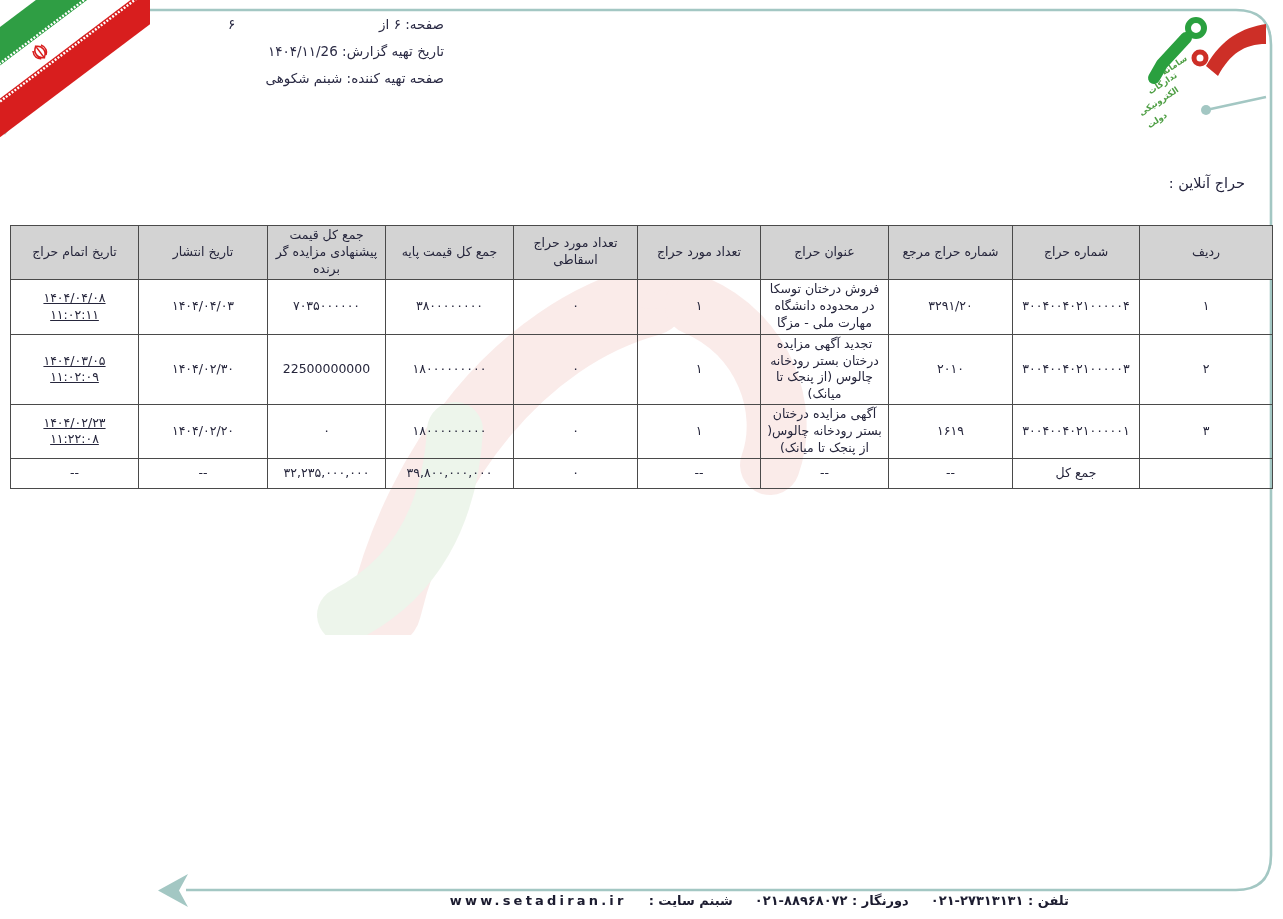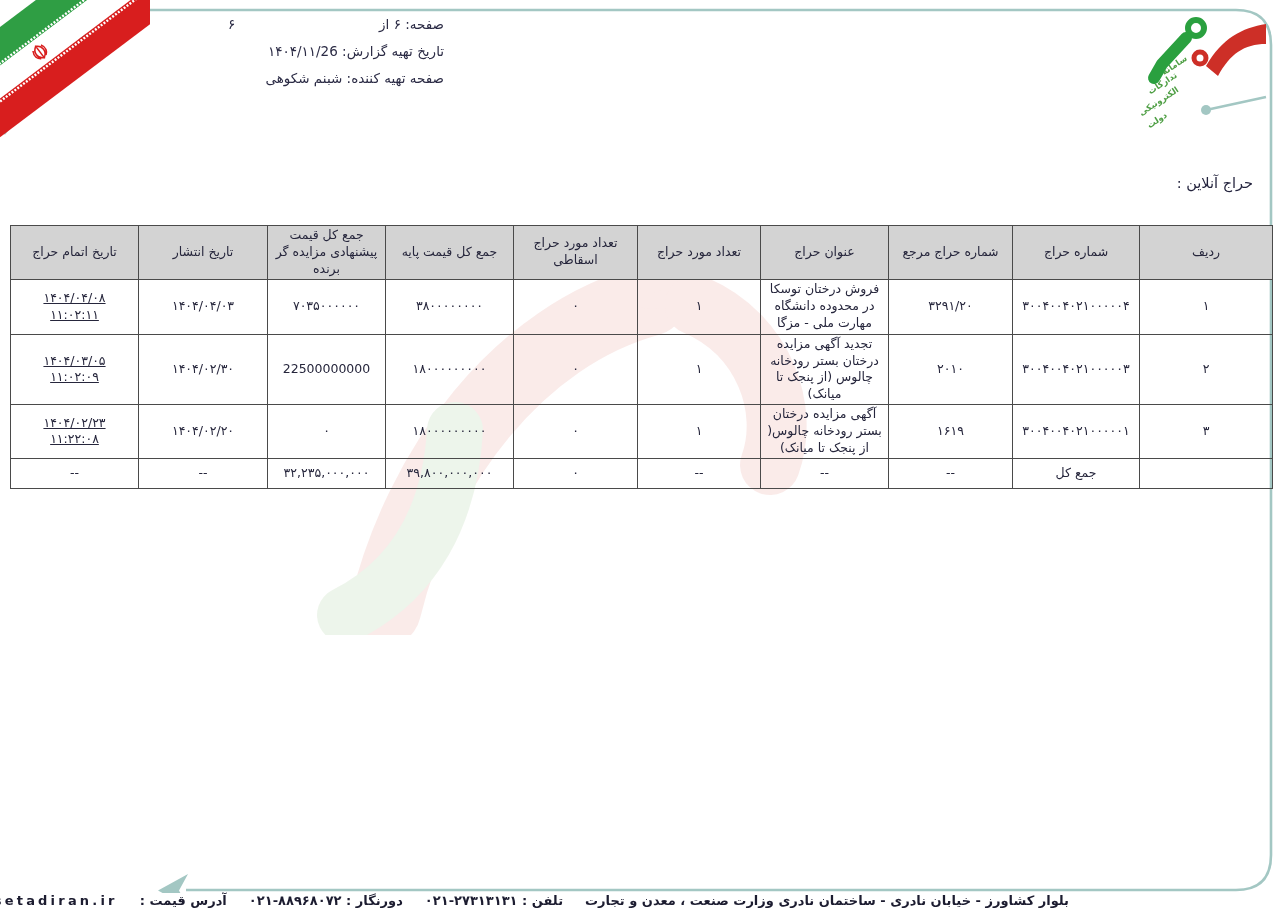--- a/index.html
+++ b/index.html
@@ -17,21 +17,21 @@
   .header-info .hline{display:flex;justify-content:space-between;margin-bottom:11px;white-space:nowrap;}
   .header-info .single{margin-bottom:11px;white-space:nowrap;}
 
   
   .logo-caption span{
     position:absolute;color:#4f9f45;font-size:8.5px;font-weight:bold;
     transform:rotate(-33deg);letter-spacing:.4px;white-space:nowrap;
   }
 
   .section-title{
-    position:absolute;top:175px;right:30px;direction:rtl;
+    position:absolute;top:175px;right:38px;direction:rtl;
     font-size:14.5px;color:#23233d;white-space:nowrap;
   }
 
   
   table.auction{
     position:absolute;top:225px;left:10px;width:1262px;
     border-collapse:collapse;table-layout:fixed;direction:rtl;
     font-size:12.5px;color:#26263c;z-index:3;
   }
   table.auction th, table.auction td{
@@ -185,20 +185,19 @@
       <td>۰</td>
       <td>۳۹,۸۰۰,۰۰۰,۰۰۰</td>
       <td>۳۲,۲۳۵,۰۰۰,۰۰۰</td>
       <td>--</td>
       <td>--</td>
     </tr>
   </tbody>
     </table>
 
   <div class="footer-wrap">
-    <span>بلوار کشاورز - خیابان نادری - ساختمان نادری وزارت صنعت ، معدن و تجارت</span>
     <span>تلفن : ۲۷۳۱۳۱۳۱-۰۲۱</span>
     <span>دورنگار : ۸۸۹۶۸۰۷۲-۰۲۱</span>
-    <span>آدرس قیمت :</span>
+    <span>شبنم سایت :</span>
     <span class="url">www.setadiran.ir</span>
   </div>
 
 </div>
 
 </body></html>

